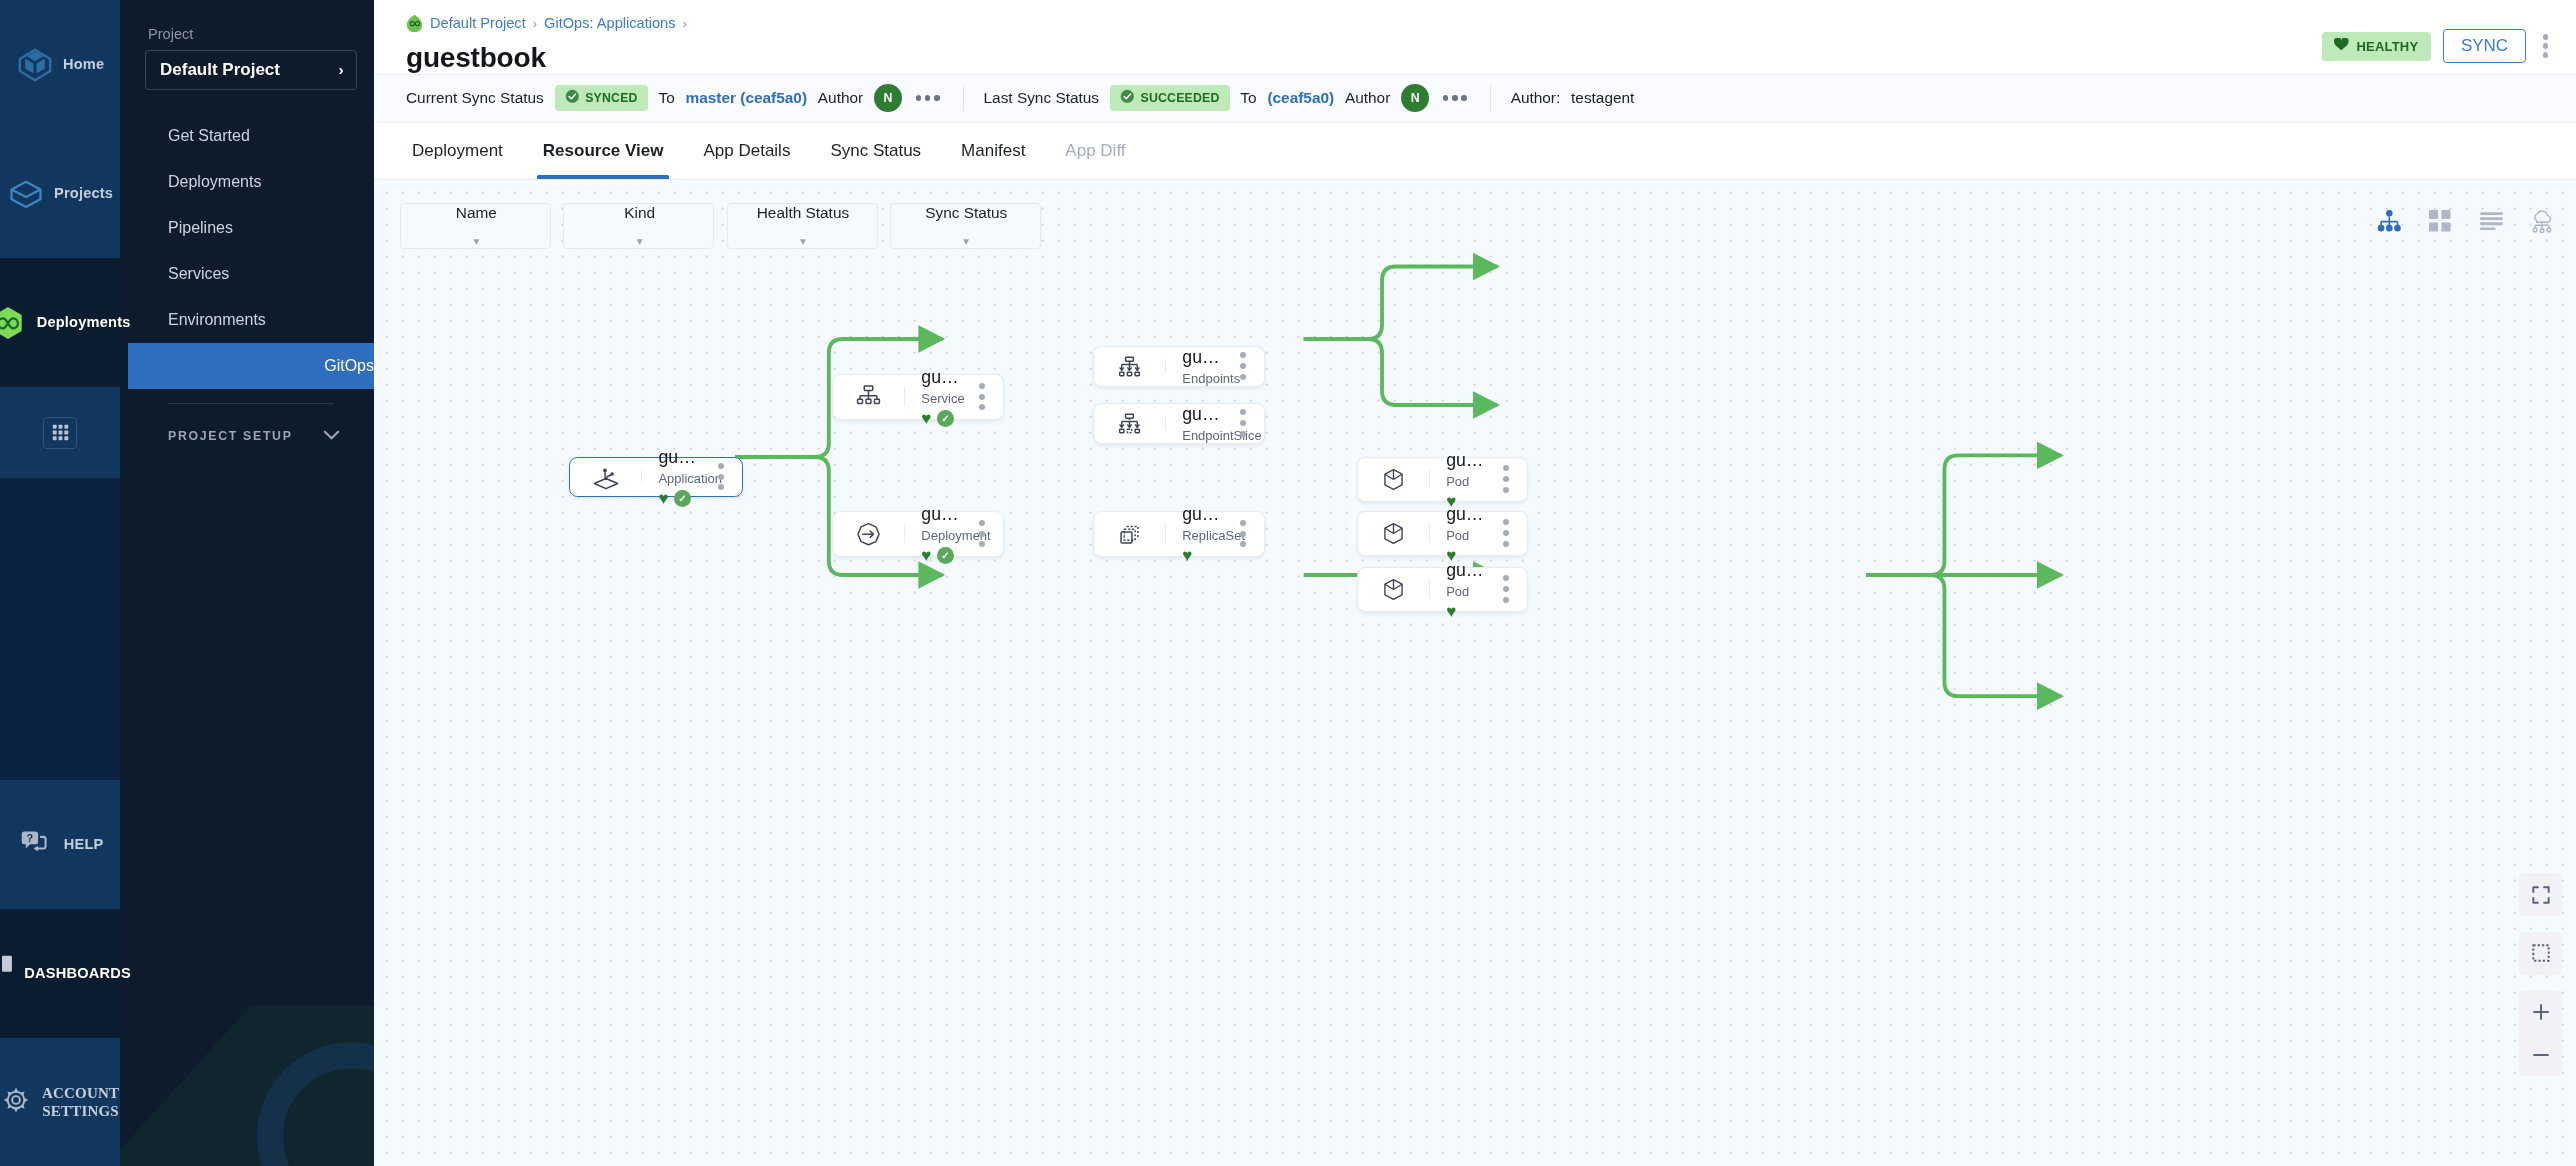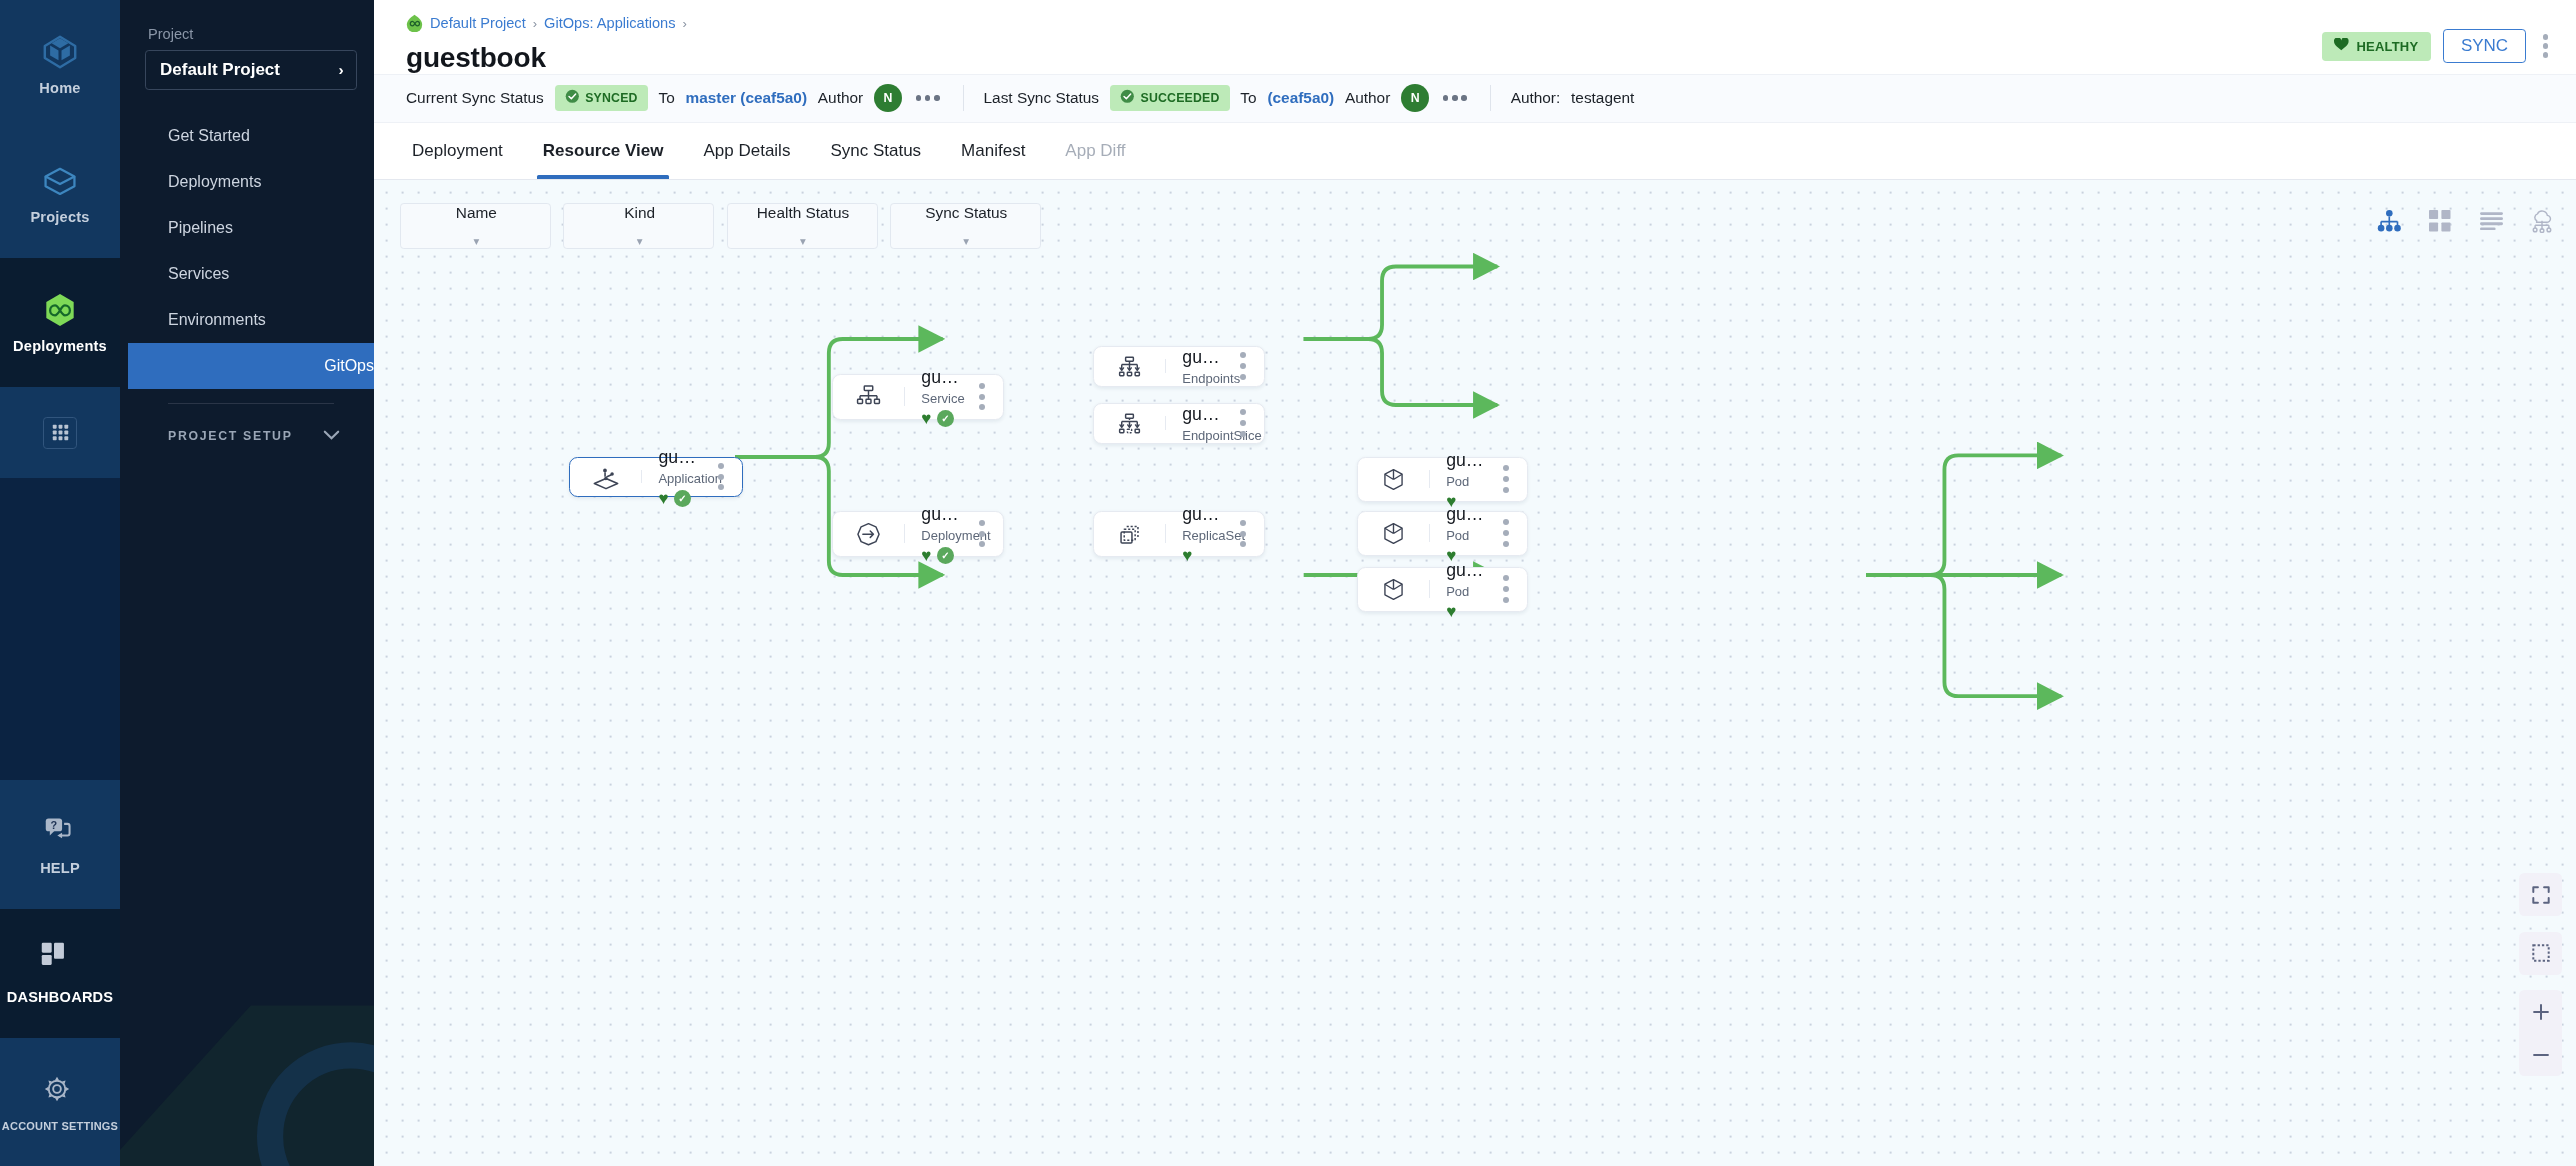--- a/index.html
+++ b/index.html
@@ -16,34 +16,34 @@
   .rail {
     width: 120px; height: 1167px;
     background: #0b2342;
     display: flex; flex-direction: column;
     flex: 0 0 120px;
     position: relative; z-index: 5;
   }
   .rail-spacer { flex: 1 1 auto; }
   .rail-item {
     height: 129px;
-    display: flex; flex-direction: column;
+    display: flex; flex-direction: row;
     align-items: center; justify-content: center;
     gap: 9.2px;
     color: #c4cfdd;
     background: #12375f;
     cursor: pointer;
     position: relative;
   }
   .rail-item.active { background: #0a1c30; color: #ffffff; }
   .rail-label {
     font-size: 14.6px; font-weight: bold; letter-spacing: 0.2px;
     text-align: center; line-height: 1.15;
   }
-  .rail-label.two-line { font-size: 11px; }
+  .rail-label.two-line { font-size: 15px; font-family: Liberation Serif, serif; }
   .rail-ico { width: 38px; height: 38px; display:block; }
   .rail-grid-btn {
     width: 34px; height: 32px;
     border: 0.8px solid #31557d; border-radius: 3.8px;
     display: flex; align-items: center; justify-content: center;
     margin: 0 auto;
   }
   .rail-item.plain-grid { height: 91px; justify-content: center; }
 
   

